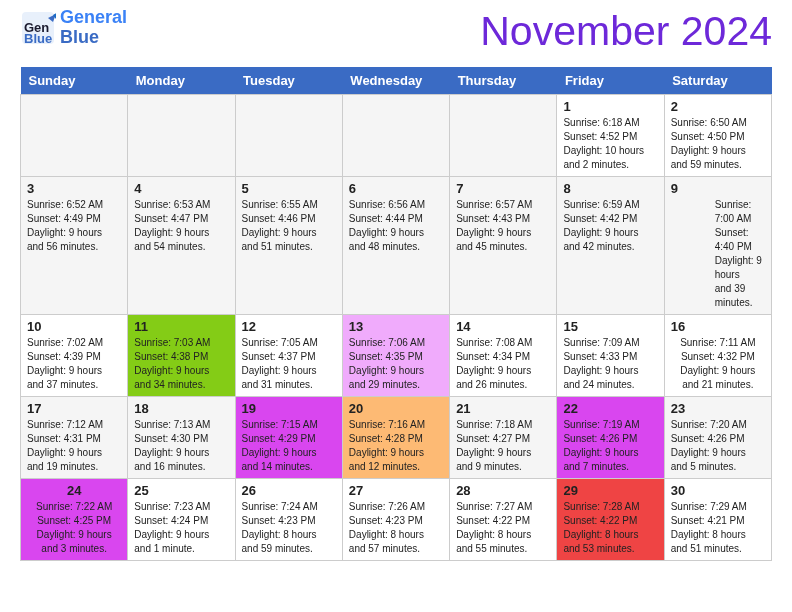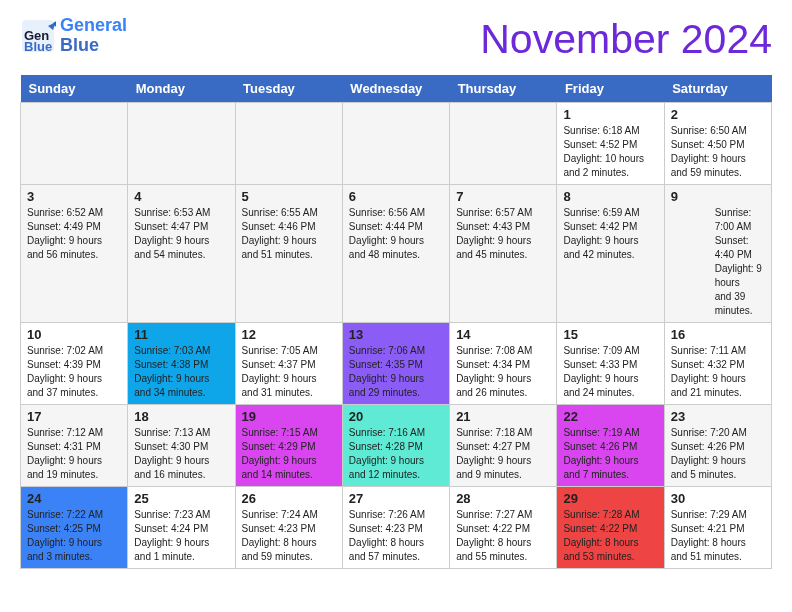--- a/index.html
+++ b/index.html
@@ -1,17 +1,17 @@
 <!DOCTYPE html>
 <html><head>
   <meta charset="utf-8">
   <style>
     * { box-sizing: border-box; margin: 0; padding: 0; }
     body { font-family: Arial, sans-serif; background: #fff; width: 792px; min-height: 612px; }
-    .page { width: 792px; padding: 16px 20px; }
+    .page { width: 792px; padding: 8px 20px; }
     .header { display: flex; justify-content: space-between; align-items: flex-start; margin-bottom: 12px; }
     .logo { display: flex; flex-direction: column; }
     .header-right { text-align: right; }
     .month-title { font-size: 41px; font-weight: normal; color: #6d28d9; }
     .location { font-size: 16px; color: #444; }
     table { width: 100%; border-collapse: collapse; }
     th { background-color: #3a6bc4; color: #fff; text-align: left; padding: 6px 8px; font-size: 13px; font-weight: bold; }
     td { border: 1px solid #ccc; vertical-align: top; padding: 4px 6px; font-size: 10.5px; color: #222; width: calc(100%/7); min-height: 80px; background: #fff; }
     td.empty { background: #f5f5f5; }
     .day-num { font-size: 13px; font-weight: bold; display: block; margin-bottom: 2px; }
@@ -129,35 +129,35 @@
           </td>
         </tr>
         <tr>
           <td style="background: rgb(255, 255, 255);">
             <span class="day-num">10</span>
             <div class="day-info" style="white-space: pre-line;">Sunrise: 7:02 AM
 Sunset: 4:39 PM
 Daylight: 9 hours
 and 37 minutes.</div>
           </td>
-          <td style="background: #0ea5e9;">
+          <td style="background: #84cc16;">
             <span class="day-num">11</span>
             <div class="day-info" style="white-space: pre-line;">Sunrise: 7:03 AM
 Sunset: 4:38 PM
 Daylight: 9 hours
 and 34 minutes.</div>
           </td>
           <td style="background: rgb(255, 255, 255);">
             <span class="day-num">12</span>
             <div class="day-info" style="white-space: pre-line;">Sunrise: 7:05 AM
 Sunset: 4:37 PM
 Daylight: 9 hours
 and 31 minutes.</div>
           </td>
-          <td style="background: #8b5cf6;">
+          <td style="background: #f0abfc;">
             <span class="day-num">13</span>
             <div class="day-info" style="white-space: pre-line;">Sunrise: 7:06 AM
 Sunset: 4:35 PM
 Daylight: 9 hours
 and 29 minutes.</div>
           </td>
           <td style="background: rgb(255, 255, 255);">
             <span class="day-num">14</span>
             <div class="day-info" style="white-space: pre-line;">Sunrise: 7:08 AM
 Sunset: 4:34 PM
@@ -166,21 +166,21 @@
           </td>
           <td style="background: rgb(255, 255, 255);">
             <span class="day-num">15</span>
             <div class="day-info" style="white-space: pre-line;">Sunrise: 7:09 AM
 Sunset: 4:33 PM
 Daylight: 9 hours
 and 24 minutes.</div>
           </td>
           <td style="background: rgb(255, 255, 255);">
             <span class="day-num">16</span>
-            <div class="day-info" style="white-space: pre-line;">Sunrise: 7:11 AM
+            <div class="day-info" style="white-space: pre-line; text-align: center;">Sunrise: 7:11 AM
 Sunset: 4:32 PM
 Daylight: 9 hours
 and 21 minutes.</div>
           </td>
         </tr>
         <tr>
           <td style="background: rgb(245, 245, 245);">
             <span class="day-num">17</span>
             <div class="day-info" style="white-space: pre-line;">Sunrise: 7:12 AM
 Sunset: 4:31 PM
@@ -194,21 +194,21 @@
 Daylight: 9 hours
 and 16 minutes.</div>
           </td>
           <td style="background: #d946ef;">
             <span class="day-num">19</span>
             <div class="day-info" style="white-space: pre-line;">Sunrise: 7:15 AM
 Sunset: 4:29 PM
 Daylight: 9 hours
 and 14 minutes.</div>
           </td>
-          <td style="background: #5eead4;">
+          <td style="background: #fdba74;">
             <span class="day-num">20</span>
             <div class="day-info" style="white-space: pre-line;">Sunrise: 7:16 AM
 Sunset: 4:28 PM
 Daylight: 9 hours
 and 12 minutes.</div>
           </td>
           <td style="background: rgb(245, 245, 245);">
             <span class="day-num">21</span>
             <div class="day-info" style="white-space: pre-line;">Sunrise: 7:18 AM
 Sunset: 4:27 PM
@@ -224,21 +224,21 @@
           </td>
           <td style="background: rgb(245, 245, 245);">
             <span class="day-num">23</span>
             <div class="day-info" style="white-space: pre-line;">Sunrise: 7:20 AM
 Sunset: 4:26 PM
 Daylight: 9 hours
 and 5 minutes.</div>
           </td>
         </tr>
         <tr>
-          <td style="background: #3b82f6;">
+          <td style="background: #d946ef; text-align: center;">
             <span class="day-num">24</span>
             <div class="day-info" style="white-space: pre-line;">Sunrise: 7:22 AM
 Sunset: 4:25 PM
 Daylight: 9 hours
 and 3 minutes.</div>
           </td>
           <td style="background: rgb(255, 255, 255);">
             <span class="day-num">25</span>
             <div class="day-info" style="white-space: pre-line;">Sunrise: 7:23 AM
 Sunset: 4:24 PM

